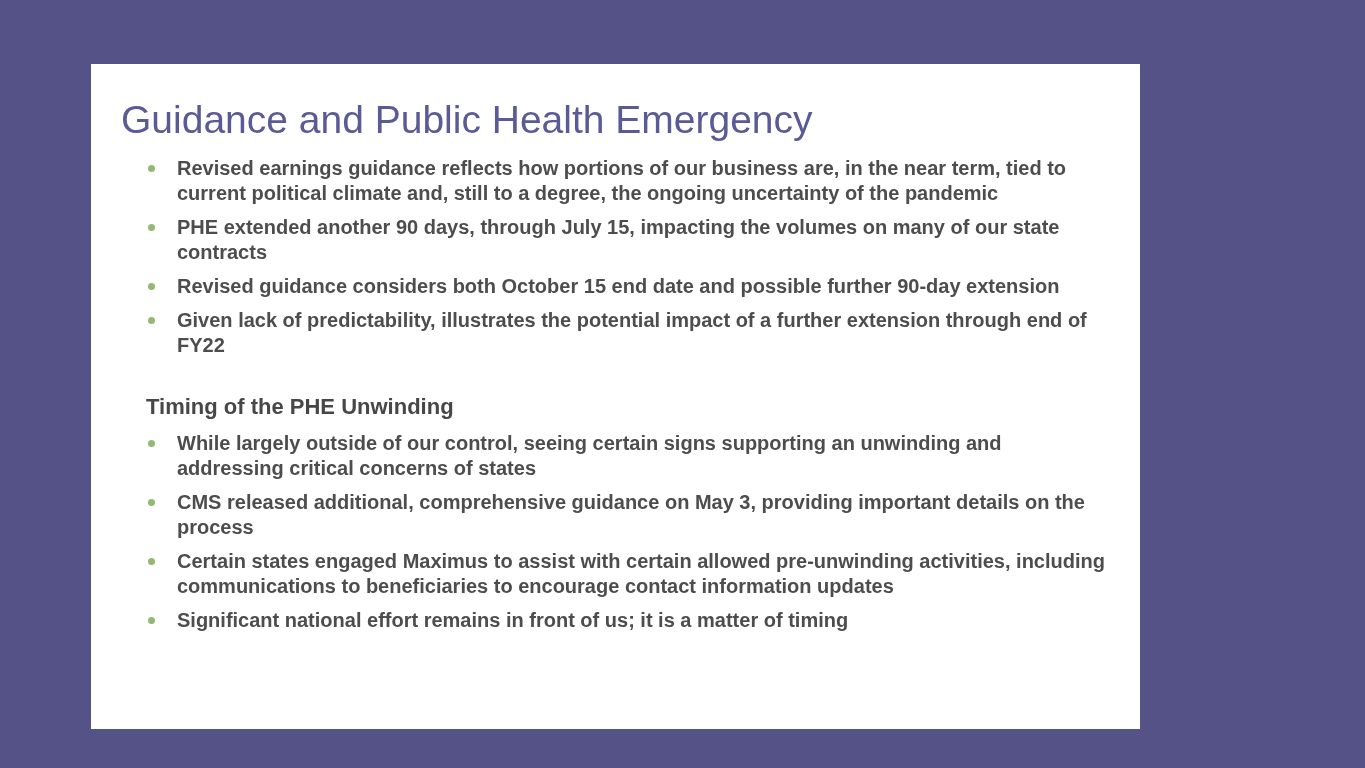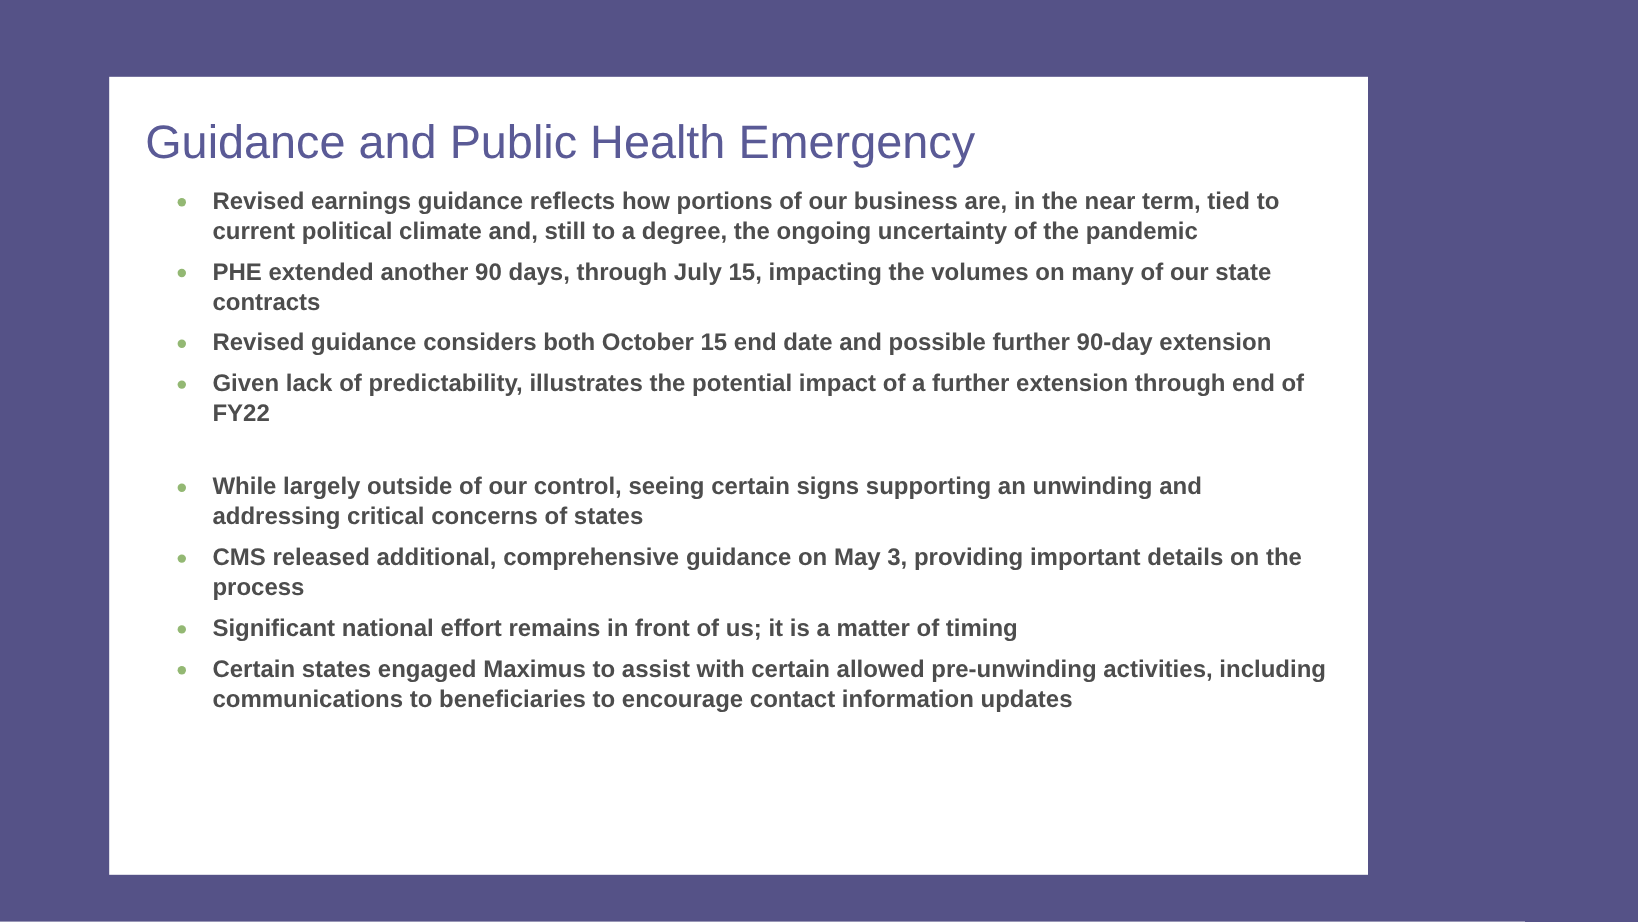--- a/index.html
+++ b/index.html
@@ -81,22 +81,23 @@
     <div class="section">
       <ul class="bullet-list">
         <li>Revised earnings guidance reflects how portions of our business are, in the near term, tied to current political climate and, still to a degree, the ongoing uncertainty of the pandemic</li>
         <li>PHE extended another 90 days, through July 15, impacting the volumes on many of our state contracts</li>
         <li>Revised guidance considers both October 15 end date and possible further 90-day extension</li>
         <li>Given lack of predictability, illustrates the potential impact of a further extension through end of FY22</li>
       </ul>
     </div>
 
     <div class="section">
+      <h2 class="section-heading">Timing of the PHE Unwinding</h2>
       <ul class="bullet-list">
         <li>While largely outside of our control, seeing certain signs supporting an unwinding and addressing critical concerns of states</li>
         <li>CMS released additional, comprehensive guidance on May 3, providing important details on the process</li>
+        <li>Certain states engaged Maximus to assist with certain allowed pre-unwinding activities, including communications to beneficiaries to encourage contact information updates</li>
         <li>Significant national effort remains in front of us; it is a matter of timing</li>
-        <li>Certain states engaged Maximus to assist with certain allowed pre-unwinding activities, including communications to beneficiaries to encourage contact information updates</li>
       </ul>
     </div>
 
   </div>
 </div>
 
 </body></html>

